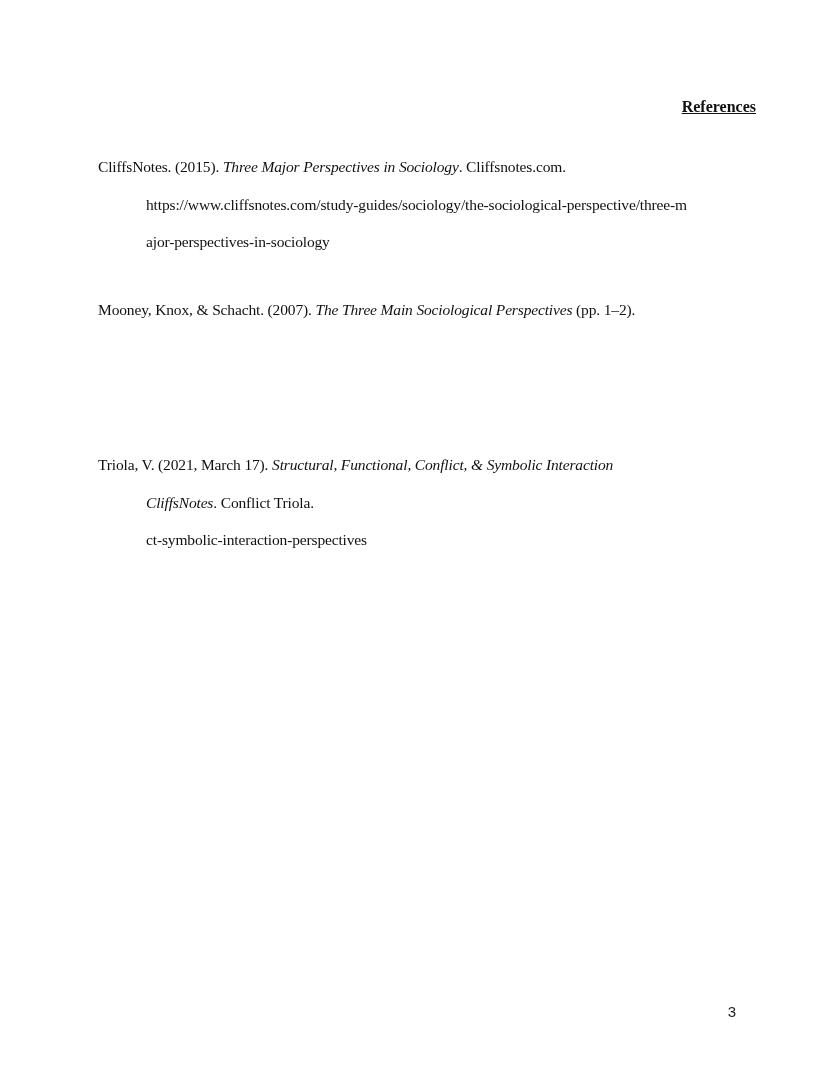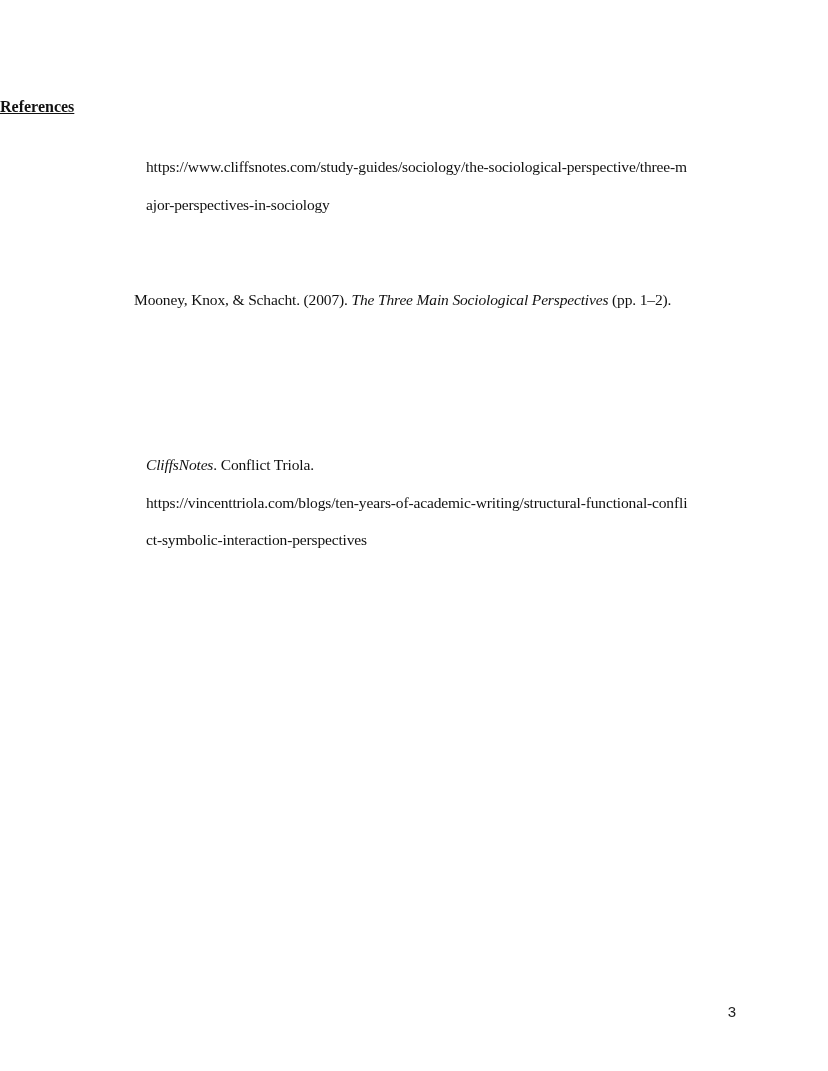--- a/index.html
+++ b/index.html
@@ -20,21 +20,21 @@
       left: 0; top: 0;
       width: 828px;
       height: 1071px;
       background: #ffffff;
     }
     .title {
       position: absolute;
       top: 96px;
       left: 0;
       width: 756px;
-      text-align: left;
+      text-align: right;
       font-weight: bold;
       font-size: 16px;
       text-decoration: underline;
       line-height: 22px;
     }
     .ref {
       position: absolute;
       left: 98px;
       width: 640px;
       font-size: 15.5px;
@@ -45,21 +45,21 @@
       display: block;
       white-space: nowrap;
     }
     .ref .indent {
       padding-left: 48px;
     }
     .ref i {
       font-style: italic;
     }
     #ref-1 { top: 148px; }
-    #ref-2 { top: 281px; margin-left: 36px; }
+    #ref-2 { top: 291px; }
     #ref-3 { top: 446px; }
     .page-number {
       position: absolute;
       top: 1002px;
       left: 716px;
       width: 20px;
       font-family: "Liberation Sans", sans-serif;
       font-size: 15px;
       line-height: 20px;
       text-align: right;
@@ -67,29 +67,30 @@
     }
   </style>
 </head>
 <body>
 
 <div class="page">
 
   <div class="title">References</div>
 
   <div class="ref" id="ref-1">
+    <span class="line"><span>CliffsNotes. (2015). </span><i>Three Major Perspectives in Sociology</i><span>. Cliffsnotes.com.</span></span>
     <span class="line indent">https://www.cliffsnotes.com/study-guides/sociology/the-sociological-perspective/three-m</span>
     <span class="line indent">ajor-perspectives-in-sociology</span>
   </div>
 
   <div class="ref" id="ref-2">
     <span class="line"><span>Mooney, Knox, &amp; Schacht. (2007). </span><i>The Three Main Sociological Perspectives</i><span> (pp. 1–2).</span></span>
   </div>
 
   <div class="ref" id="ref-3">
+    <span class="line"><span>Triola, V. (2021, March 17). </span><i>Structural, Functional, Conflict, &amp; Symbolic Interaction</i></span>
     <span class="line indent"><i>CliffsNotes</i><span>. Conflict Triola.</span></span>
-    <span class="line indent">https://vincenttriola.com/blogs/ten-years-of-academic-writing/structural-functional-confli</span>
     <span class="line indent">ct-symbolic-interaction-perspectives</span>
   </div>
 
   <div class="page-number">3</div>
 
 </div>
 
 </body></html>

